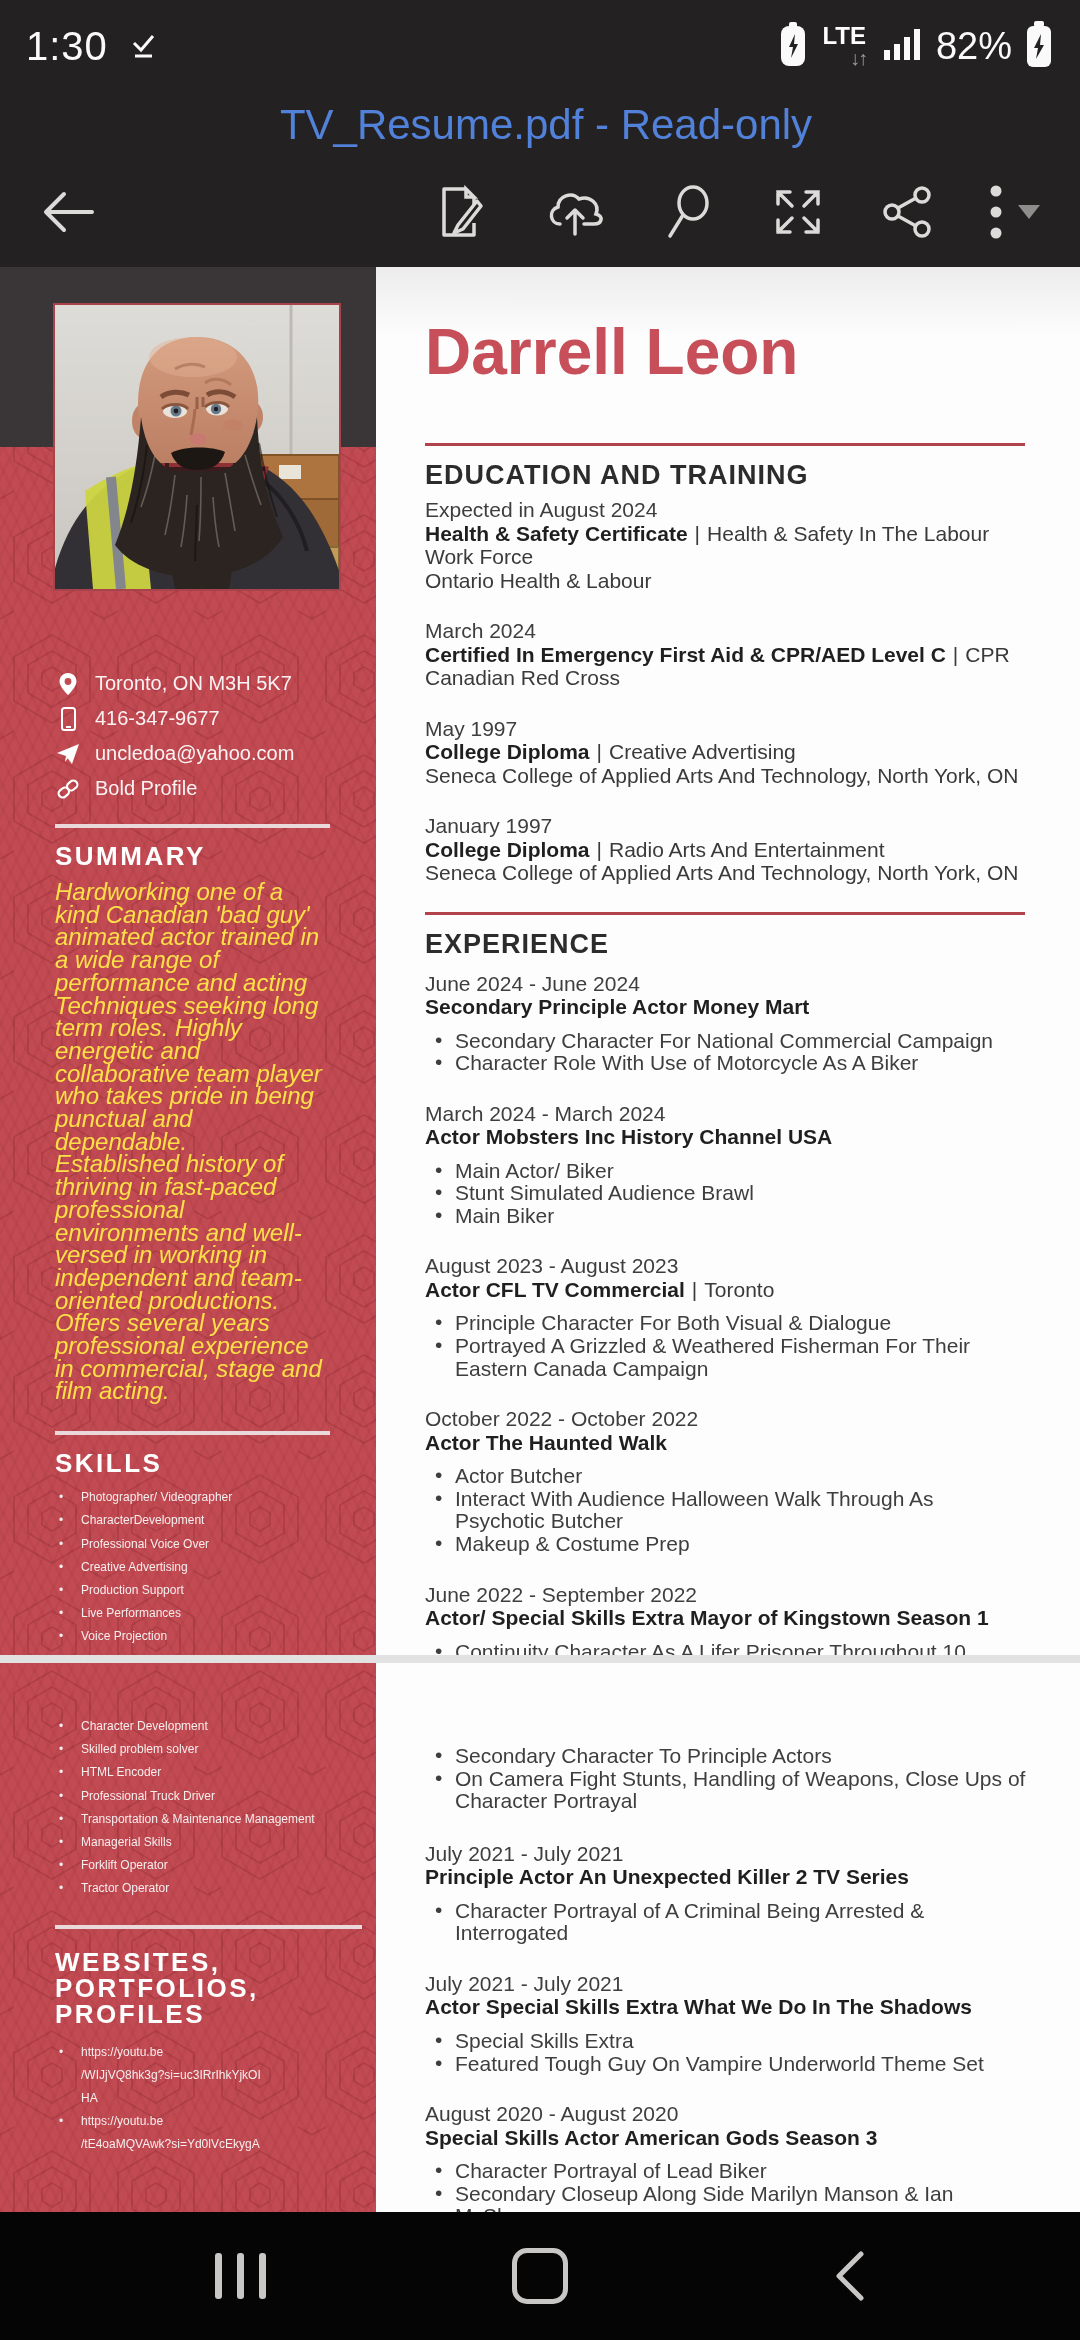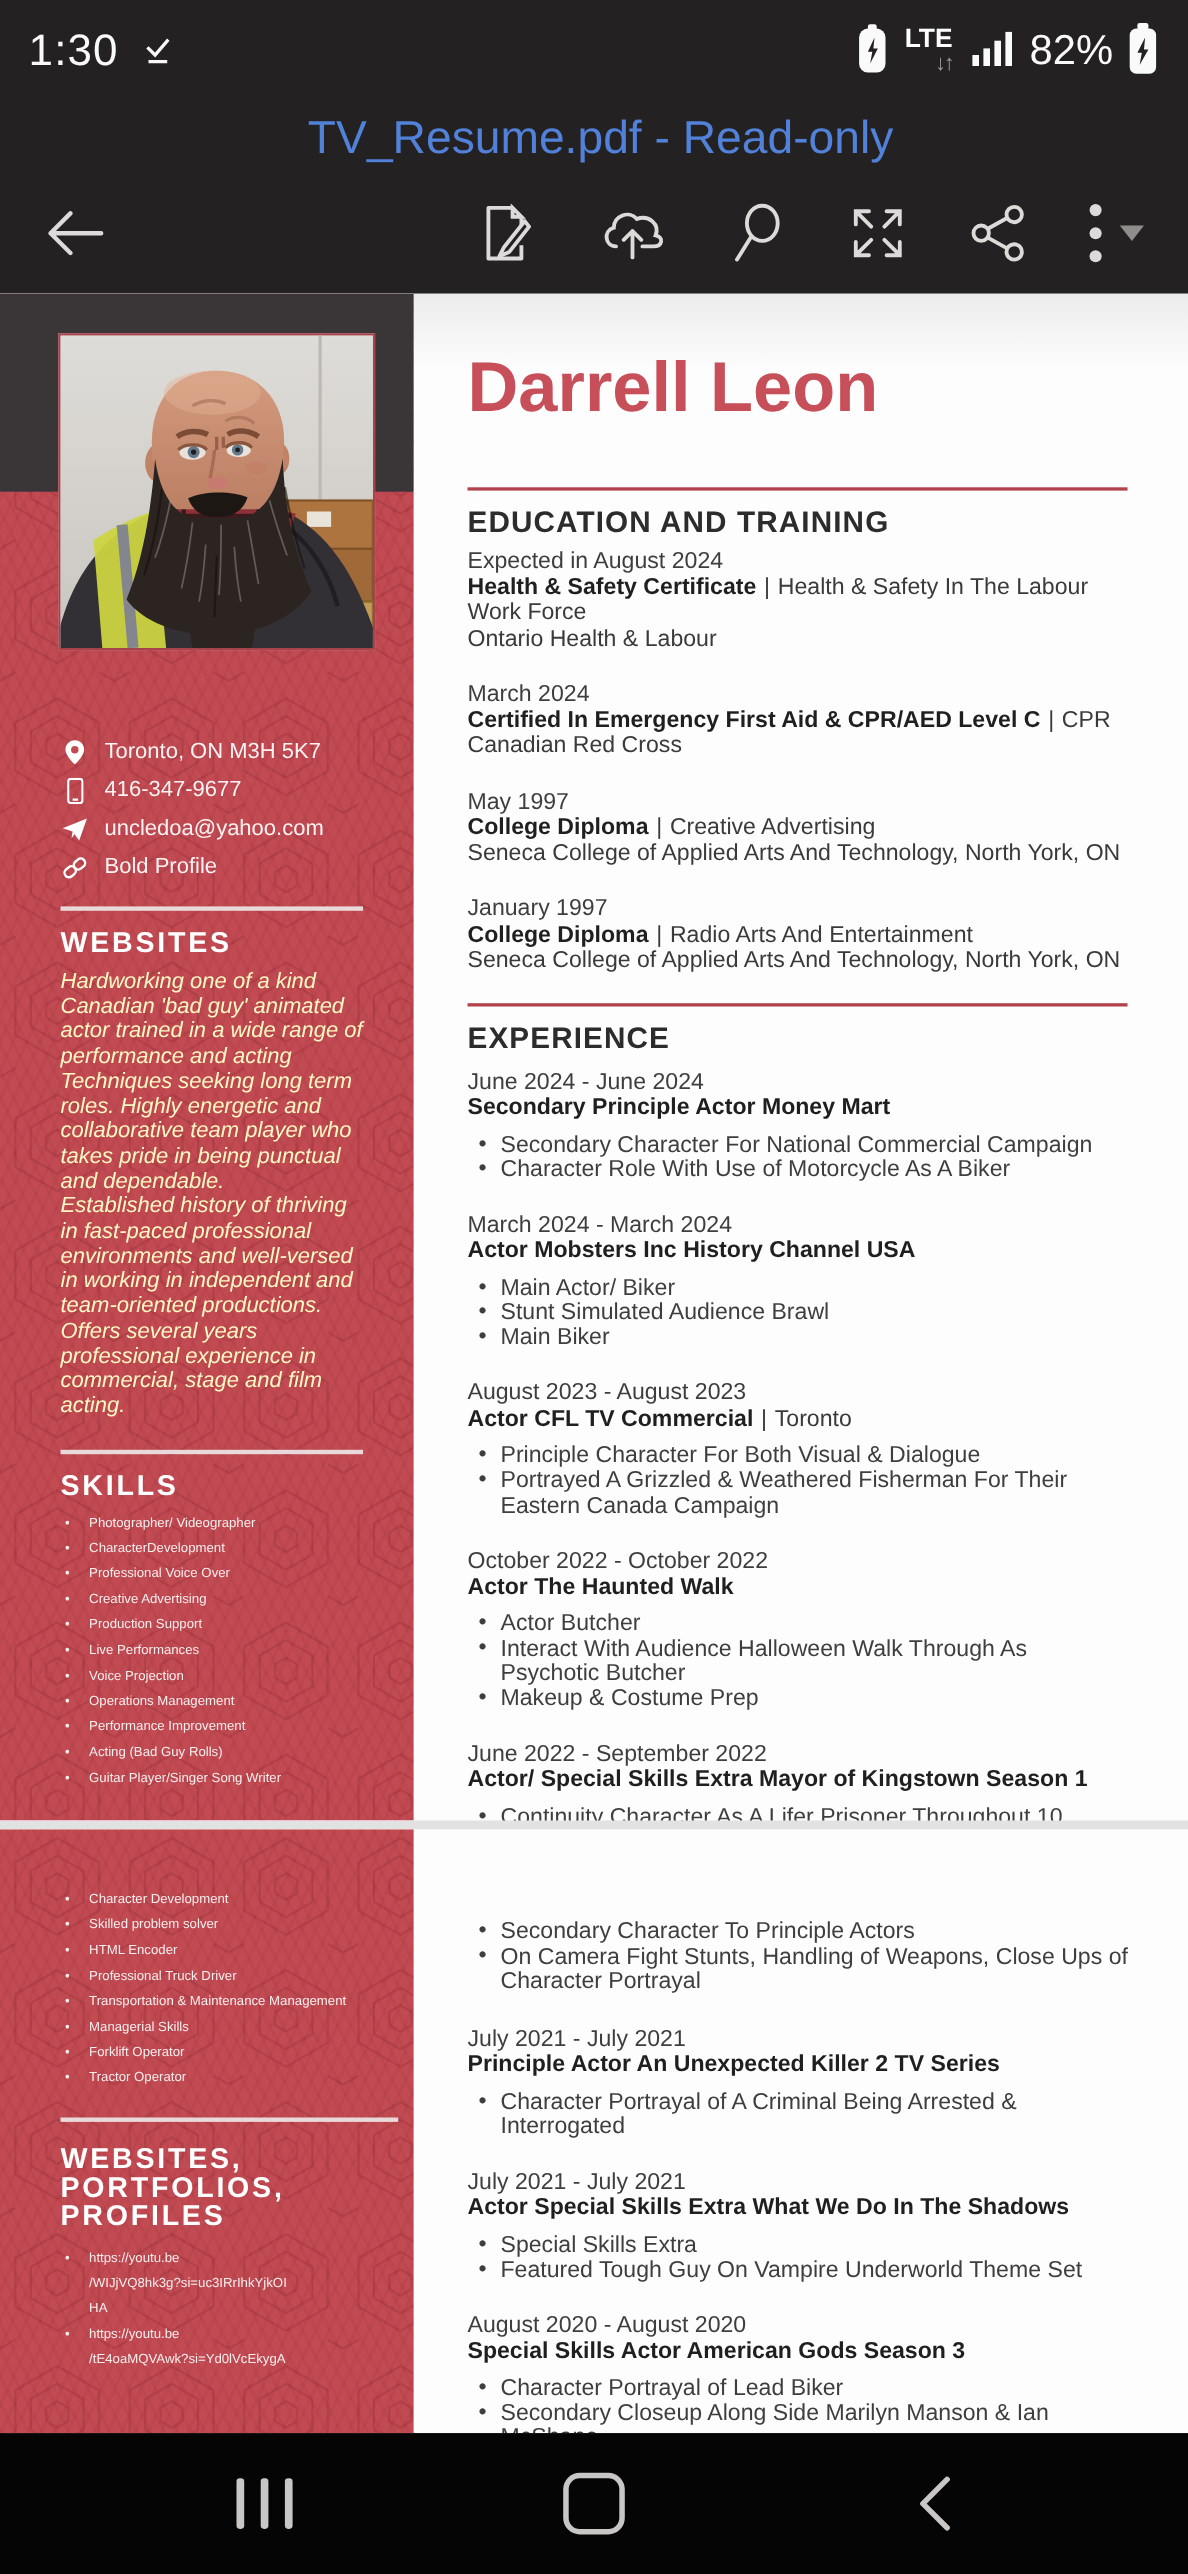--- a/index.html
+++ b/index.html
@@ -39,21 +39,21 @@
   .charcoal{position:absolute;top:0;left:0;width:376px;height:180px;background:#3a3637;}
   .photo{position:absolute;top:36px;left:53px;width:284px;height:284px;border:2px solid #a8434c;background:#d8d6d2;}
   .side-flow{position:absolute;top:405px;left:0;width:376px;box-sizing:border-box;padding:0 46px 0 55px;color:#f7ecec;}
   .side-flow2{position:absolute;top:52px;left:0;width:408px;box-sizing:border-box;padding:0 46px 0 55px;color:#f7ecec;}
   .c-row{display:flex;align-items:center;gap:14px;height:23px;margin-bottom:12px;font-size:20px;color:#fbf3f3;}
   .c-row .cic{width:26px;display:flex;justify-content:center;}
   .ulink{}
   .sdiv{height:4px;background:#ead9da;margin-top:24px;}
   .side-h{font-size:26px;font-weight:bold;letter-spacing:2.5px;color:#ffffff;margin-top:13px;line-height:30px;}
   .summary-txt{margin-top:10px;}
-  .summary-txt p{margin:0;font-style:italic;font-size:20px;line-height:22.7px;color:#fef9c3;}
+  .summary-txt p{margin:0;font-style:italic;font-size:24px;line-height:22.7px;color:#fde047;}
   .slist{list-style:none;margin:8px 0 0;padding:0;}
   .slist li{position:relative;padding-left:26px;font-size:12px;line-height:23.2px;color:#f6eded;}
   .slist li::before{content:"•";position:absolute;left:4px;top:0;color:#f6eded;}
   .urls{margin-top:14px;}
   .urls li{line-height:23px;}
   .url-line{display:block;}
   .webs-h{margin-top:20px;font-size:26px;font-weight:bold;letter-spacing:2.5px;line-height:26px;color:#fff;}
 
   
   .content{position:absolute;left:425px;width:600px;top:0;color:#3a3a3a;}
@@ -299,21 +299,21 @@
                   <g transform="rotate(-40 12 11)">
                     <rect x="1" y="7" width="11" height="8" rx="4" stroke="#fff" stroke-width="2.2" fill="none"></rect>
                     <rect x="12" y="7" width="11" height="8" rx="4" stroke="#fff" stroke-width="2.2" fill="none"></rect>
                   </g>
                 </svg>
             </span>
             <span class="ulink">Bold Profile</span>
           </div>
 
           <div class="sdiv"></div>
-          <div class="side-h">WEBSITES</div>
+          <div class="side-h">SUMMARY</div>
           <div class="summary-txt">
             <p>Hardworking one of a kind Canadian 'bad guy' animated actor trained in a wide range of performance and acting Techniques seeking long term roles. Highly energetic and collaborative team player who takes pride in being punctual and dependable.</p>
             <p>Established history of thriving in fast-paced professional environments and well-versed in working in independent and team-oriented productions.</p>
             <p>Offers several years professional experience in commercial, stage and film acting.</p>
           </div>
 
           <div class="sdiv" style="margin-top:28px"></div>
           <div class="side-h">SKILLS</div>
           <ul class="slist">
             <li>Photographer/ Videographer</li>

